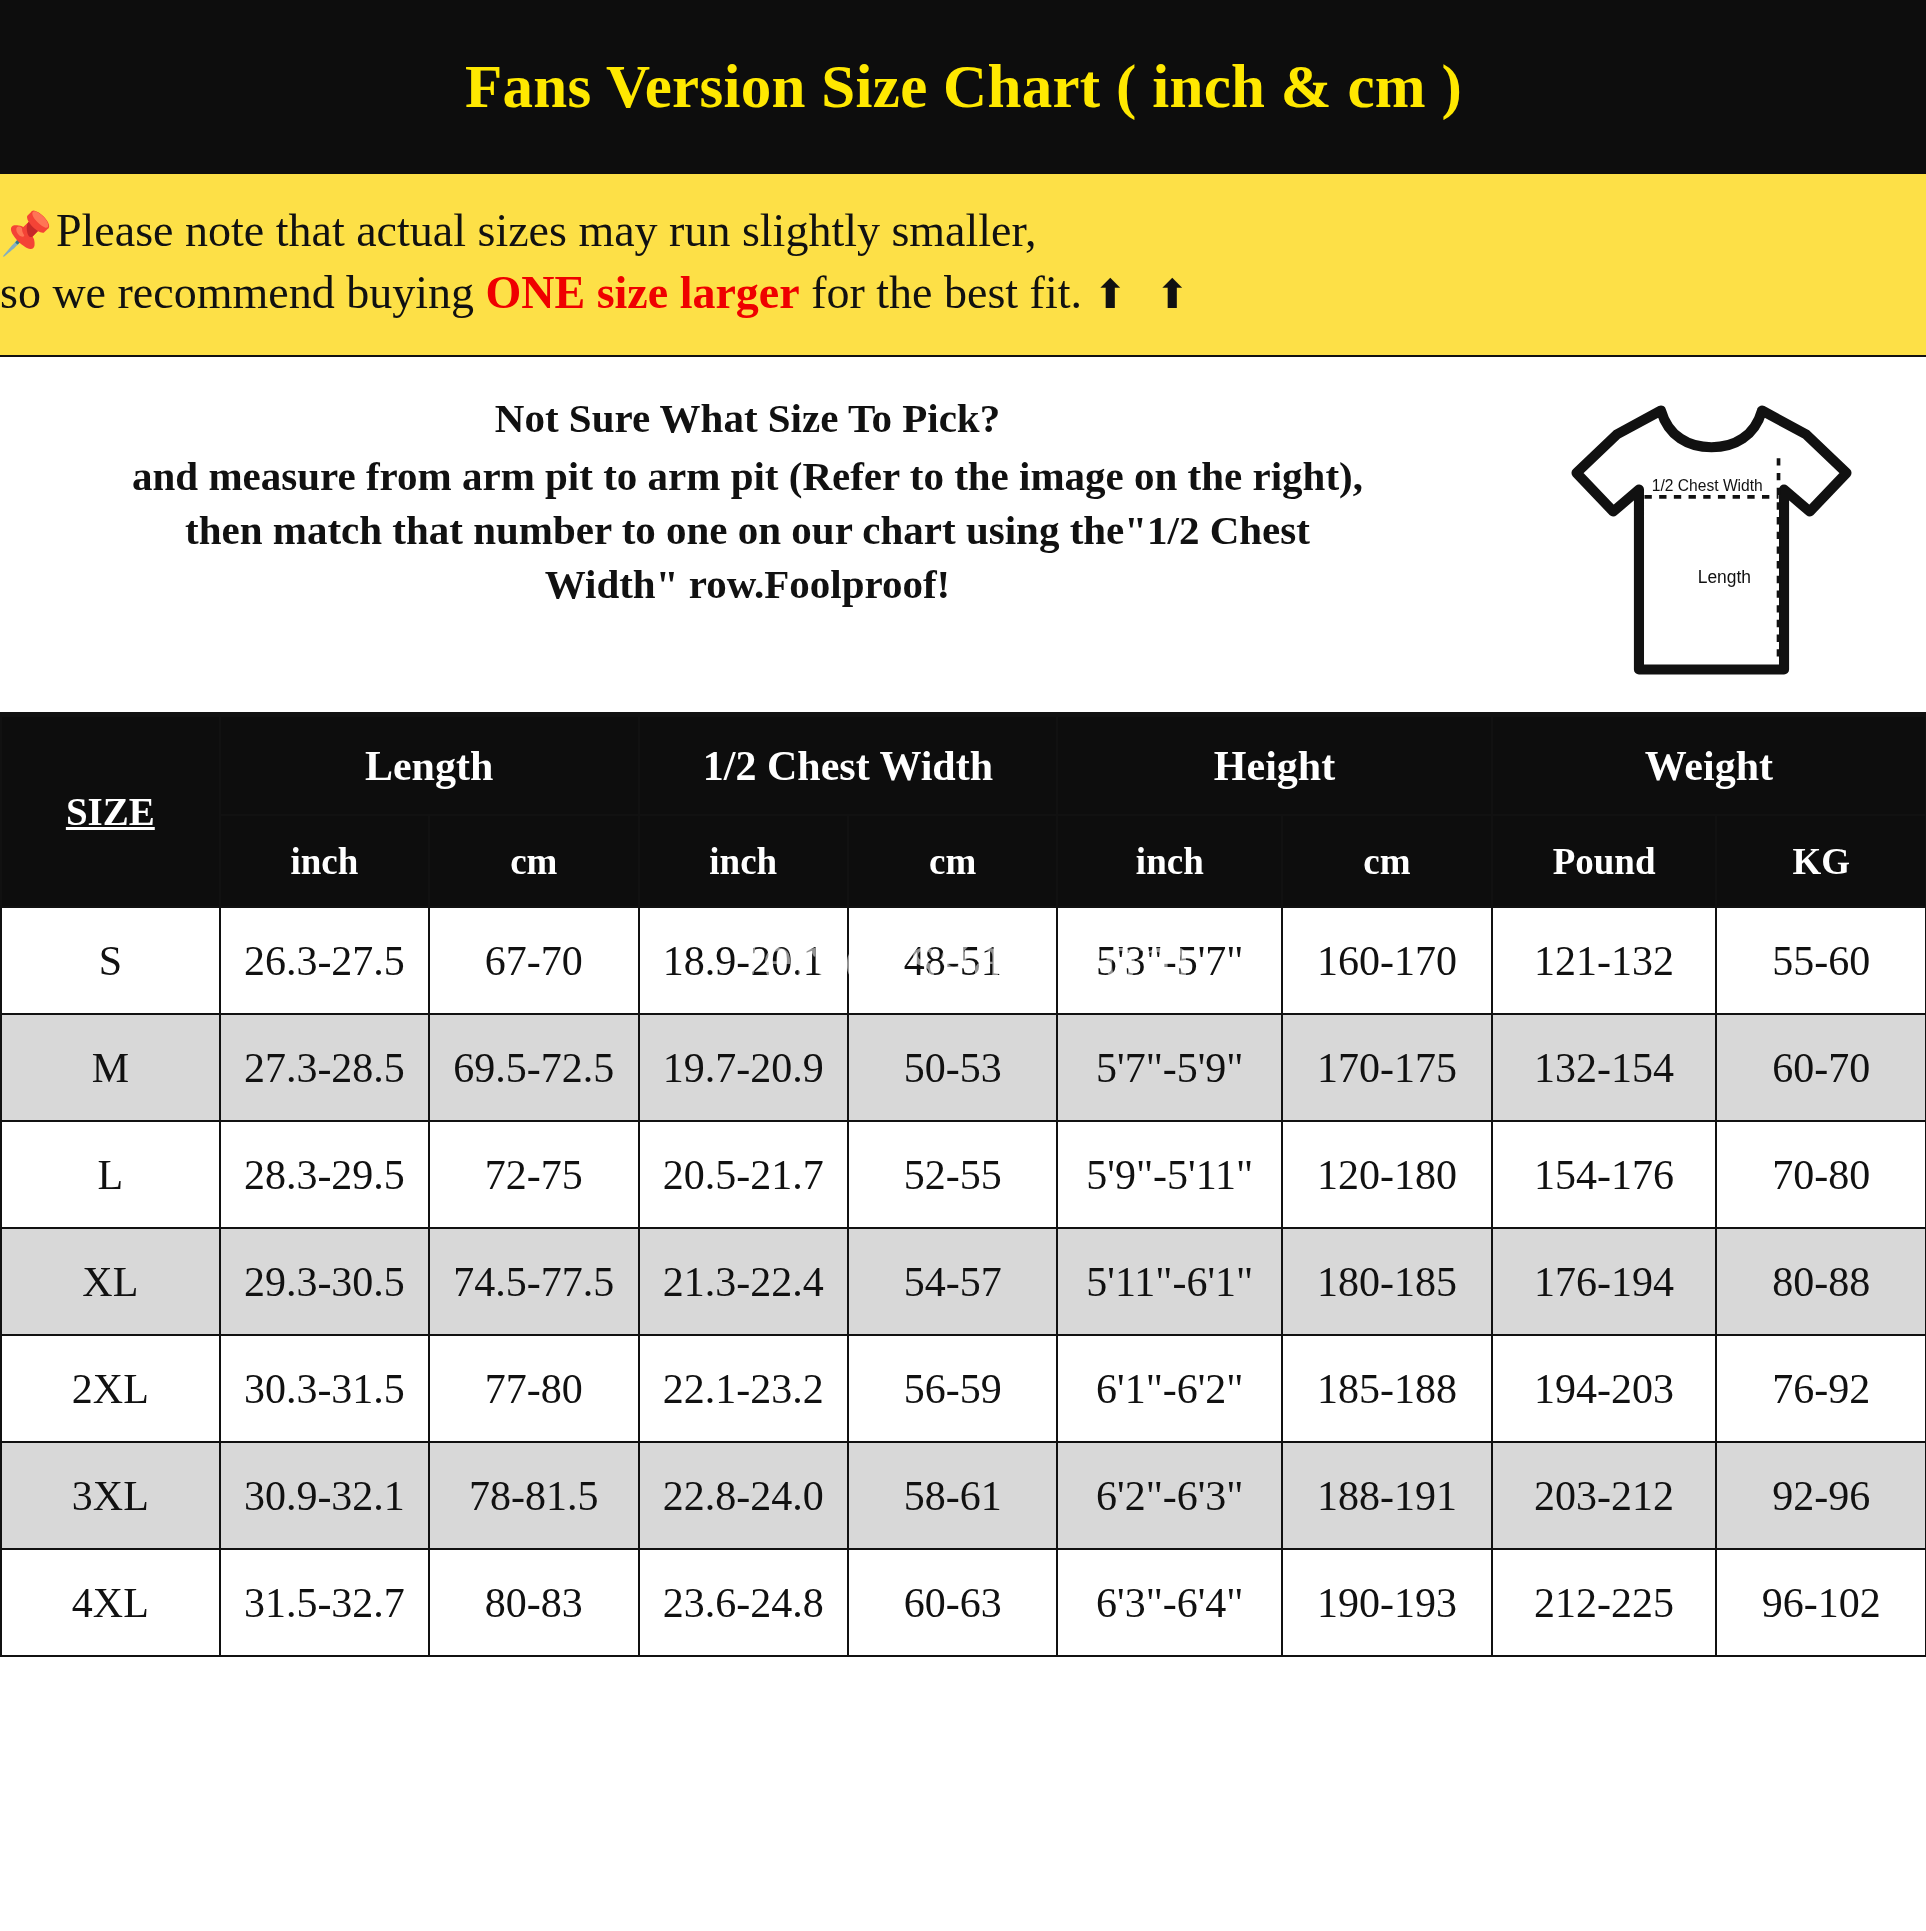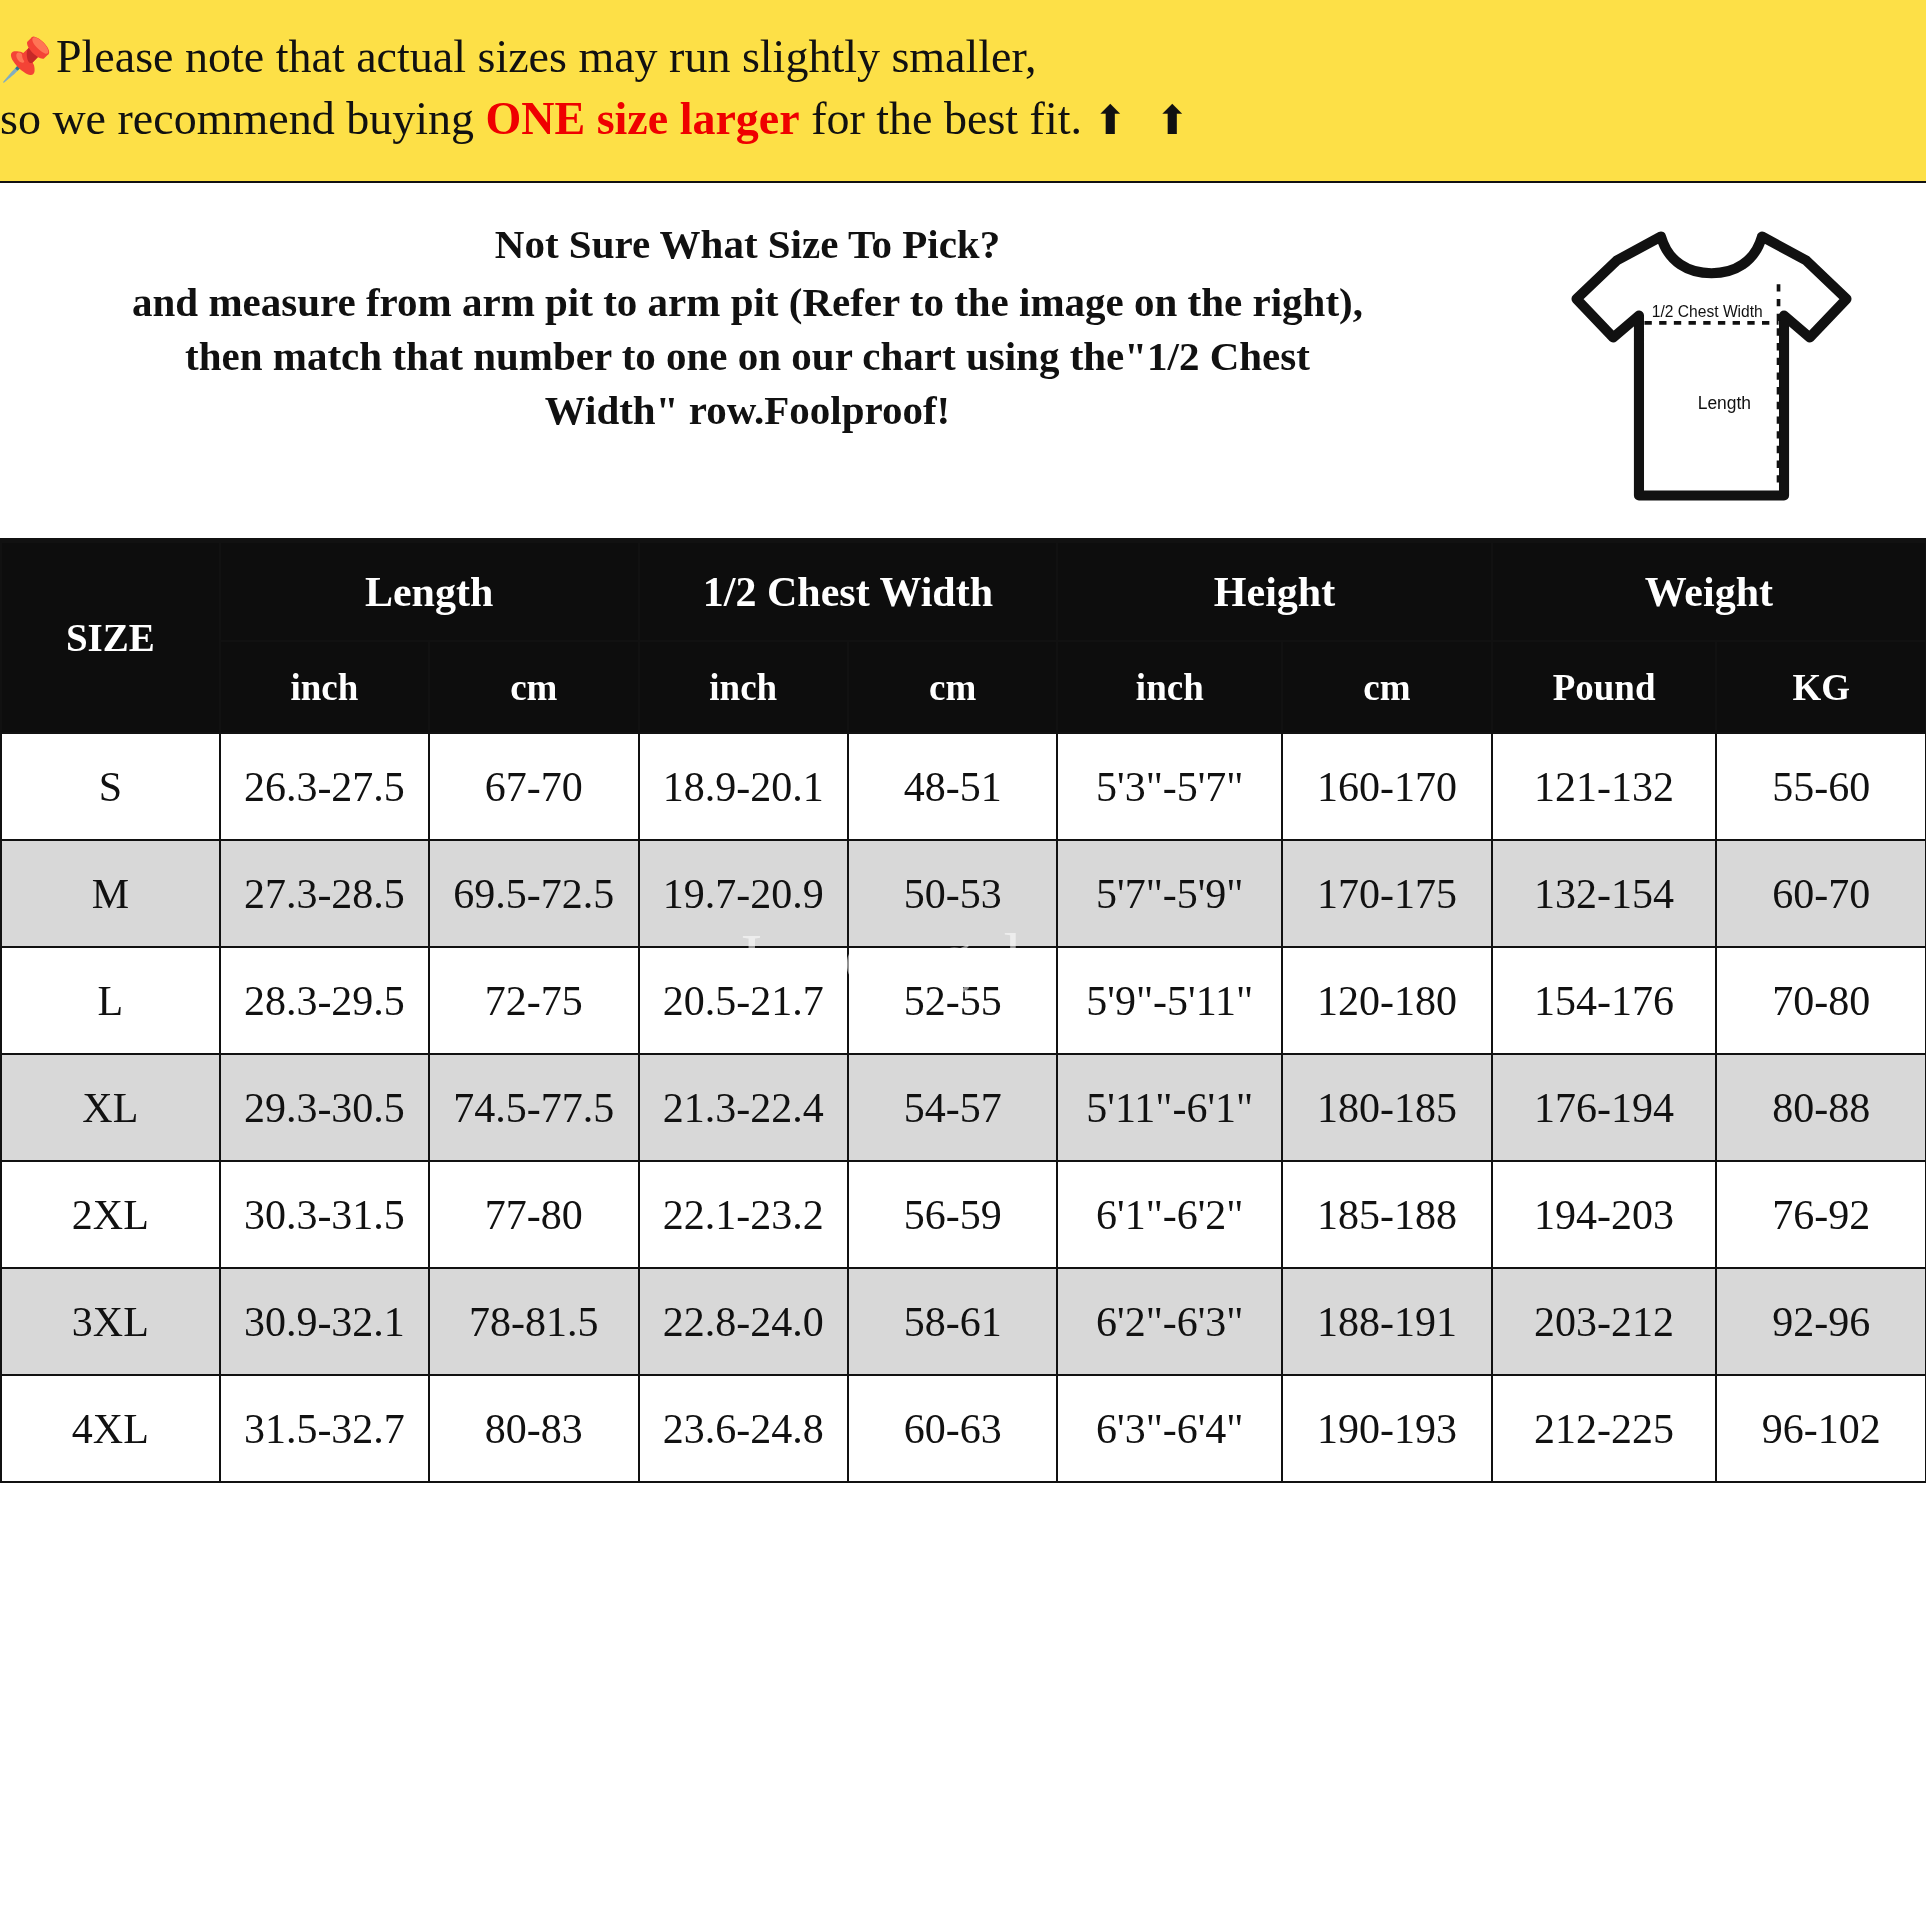--- a/index.html
+++ b/index.html
@@ -102,20 +102,21 @@
   thead th {
     background: #0d0d0d;
     color: #ffffff;
     font-weight: bold;
   }
   th.grp { font-size: 42px; height: 99px; }
   th.sub { font-size: 37px; height: 92px; }
   th.size-cell {
     font-size: 39px;
     vertical-align: middle;
+    text-decoration: underline;
   }
   tbody td {
     font-size: 42px;
     height: 107px;
     color: #111;
     background: #ffffff;
   }
   tbody tr.alt td { background: #d8d8d8; }
 
   
@@ -135,20 +136,23 @@
     pointer-events: none;
     z-index: 5;
     letter-spacing: 0.9px;
   }
 </style>
 </head>
 <body>
 
 <div class="page">
 
+  <div class="title-bar">
+    <div class="title">Fans Version Size Chart ( inch &amp; cm )</div>
+  </div>
 
   <div class="note-band">
     <div class="note-line">
       <span class="pin-icon">📌</span><span>Please note that actual sizes may run slightly smaller,</span>
     </div>
     <div class="note-line">
       <span>so we recommend buying </span><span class="red-bold">ONE size larger</span><span> for the best fit. </span><span class="arrows">⬆ ⬆</span>
     </div>
   </div>
 

